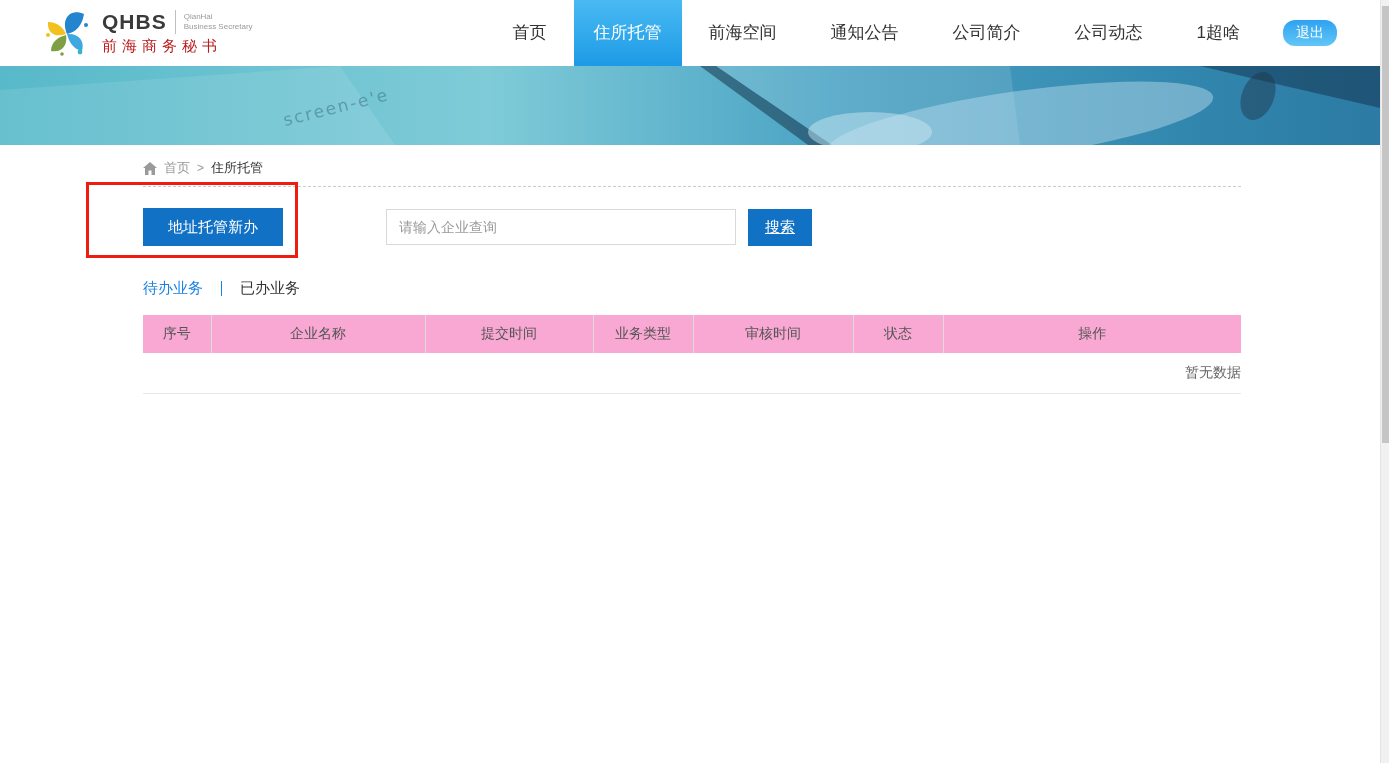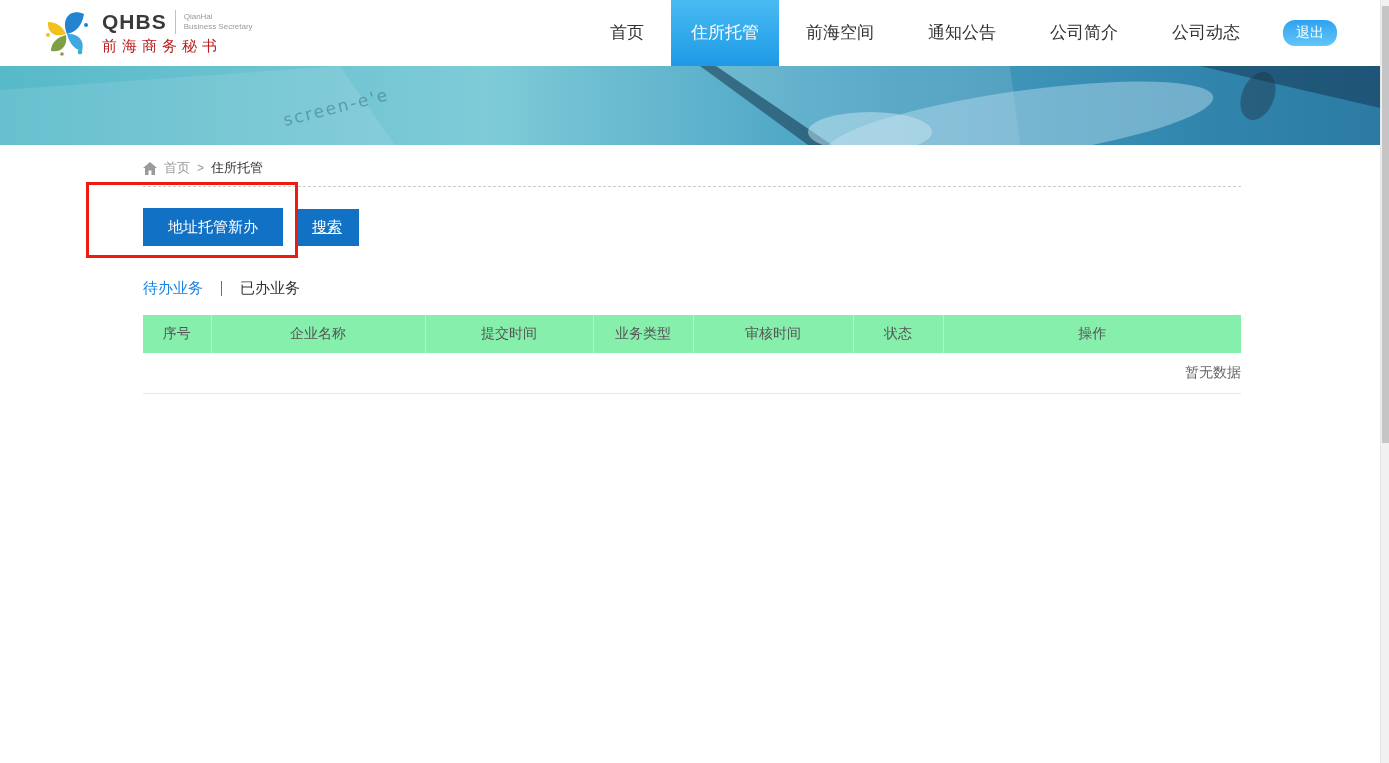--- a/index.html
+++ b/index.html
@@ -48,21 +48,21 @@
   .search-input::placeholder { color:#9a9a9a; }
   .search-btn { margin-left:12px; width:64px; height:37px;text-decoration:underline; }
 
   .tabs { margin-top:33px; display:flex; align-items:center; gap:18px; font-size:15px; }
   .tab { color:#333; cursor:pointer; }
   .tab.active { color:#1a82e2; }
   .tab-divider { width:1px; height:15px; background:#1a82e2; }
 
   table { margin-top:17px; width:100%; border-collapse:collapse; font-size:14px; }
   thead th {
-    background:#86efac; height:38px; font-weight:normal; color:#555;
+    background:#f9a8d4; height:38px; font-weight:normal; color:#555;
     border-left:1px solid #dcdcdc; text-align:center;
   }
   thead th:first-child { border-left:none; }
   tbody td { height:40px; text-align:right; color:#666; border-bottom:1px solid #e8e8e8; }
   th.col-0 { width:68px; }  th.col-1 { width:214px; } th.col-2 { width:168px; }
   th.col-3 { width:100px; } th.col-4 { width:160px; } th.col-5 { width:90px; }
 
   
   .annotation {
     position:absolute; left:86px; top:182px; width:212px; height:76px;
@@ -104,20 +104,21 @@
     </div>
   </div>
 
   <nav>
     <a class="nav-item">首页</a>
     <a class="nav-item active">住所托管</a>
     <a class="nav-item">前海空间</a>
     <a class="nav-item">通知公告</a>
     <a class="nav-item">公司简介</a>
     <a class="nav-item">公司动态</a>
+    <a class="nav-item">1超啥</a>
     <button class="logout-btn">退出</button>
   </nav>
 </header>
 
 <div class="banner">
   <svg width="1389" height="79" viewBox="0 0 1389 79" preserveAspectRatio="none">
     <defs>
       <linearGradient id="bg" x1="0" y1="0" x2="1" y2="0">
         <stop offset="0" stop-color="#57b9c9"></stop>
         <stop offset="0.35" stop-color="#7fcbd8"></stop>
@@ -144,20 +145,21 @@
       <path d="M7 0 L14 6 L12 6 L12 13 L8.5 13 L8.5 8.5 L5.5 8.5 L5.5 13 L2 13 L2 6 L0 6 Z" fill="#9a9a9a"></path>
     </svg>
     <span class="crumb">首页</span>
     <span class="sep">&gt;</span>
     <span class="current">住所托管</span>
   </div>
   <div class="dashed-line"></div>
 
   <div class="action-row">
     <button class="primary-btn new-btn">地址托管新办</button>
+    <input class="search-input" type="text" placeholder="请输入企业查询" style="">
     <button class="primary-btn search-btn">搜索</button>
   </div>
 
   <div class="tabs">
     <span class="tab active">待办业务</span>
     <span class="tab-divider"></span>
     <span class="tab">已办业务</span>
   </div>
 
   <table>

